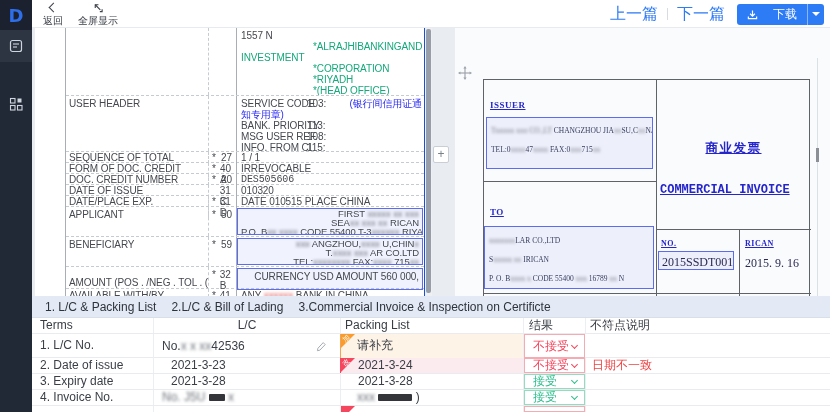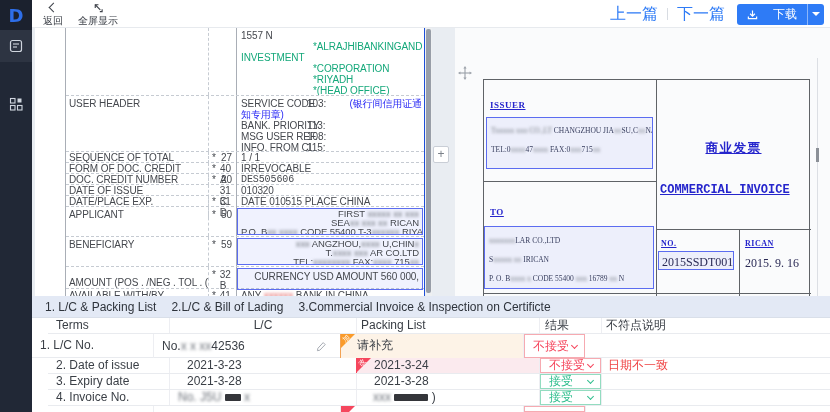--- a/index.html
+++ b/index.html
@@ -81,21 +81,21 @@
   
   .tabs { position:absolute; left:32px; top:296px; width:798px; height:22px; background:#e3e9f5; display:flex; align-items:center;
           padding-left:13px; gap:15px; font-size:12px; color:#2e333b; border-bottom:1px solid #d9dfe9; }
   .tab { cursor:pointer; white-space:nowrap; }
 
   
   .ctable { position:absolute; left:32px; top:318px; width:798px; height:94px; background:#fff; font-size:12px; color:#3a3f46; }
   .crow { display:grid; grid-template-columns:121px 187px 183px 62px 245px; border-bottom:1px solid #e9ebef; }
   .cc { overflow:hidden; white-space:nowrap; position:relative; }
   .cc + .cc { border-left:1px solid #edeef2; }
-  .h16 { height:16px;margin-left:16px; } .h16 .cc { line-height:15px; }
+  .h16 { height:16px; } .h16 .cc { line-height:15px; }
   .h24 { height:24px; } .h24 .cc { line-height:23px; }
   .h6  { height:6px; border-bottom:none; }
   .chead { color:#383d44; }
   .pad8 { padding-left:8px; } .pad4 { padding-left:4px; } .pad5 { padding-left:5px; } .pad6 { padding-left:6px; } .pad16 { padding-left:16px; } .pad17 { padding-left:17px; }
   .center { text-align:center; }
   .cell-orange { background:#fdf3e7; border-left-color:#f2a254 !important; }
   .cell-pink { background:#fbeaee; border-left-color:#f5465d !important; }
   .pbadge { position:absolute; left:0; top:0; width:0; height:0; border-top:14px solid #fa9b2b; border-right:14px solid transparent; }
   .pbadge.red { border-top-color:#f5465d; }
   .pbadge i { position:absolute; left:0px; top:-14px; width:11px; font-style:normal; font-size:7px; line-height:9px; color:#fff;

